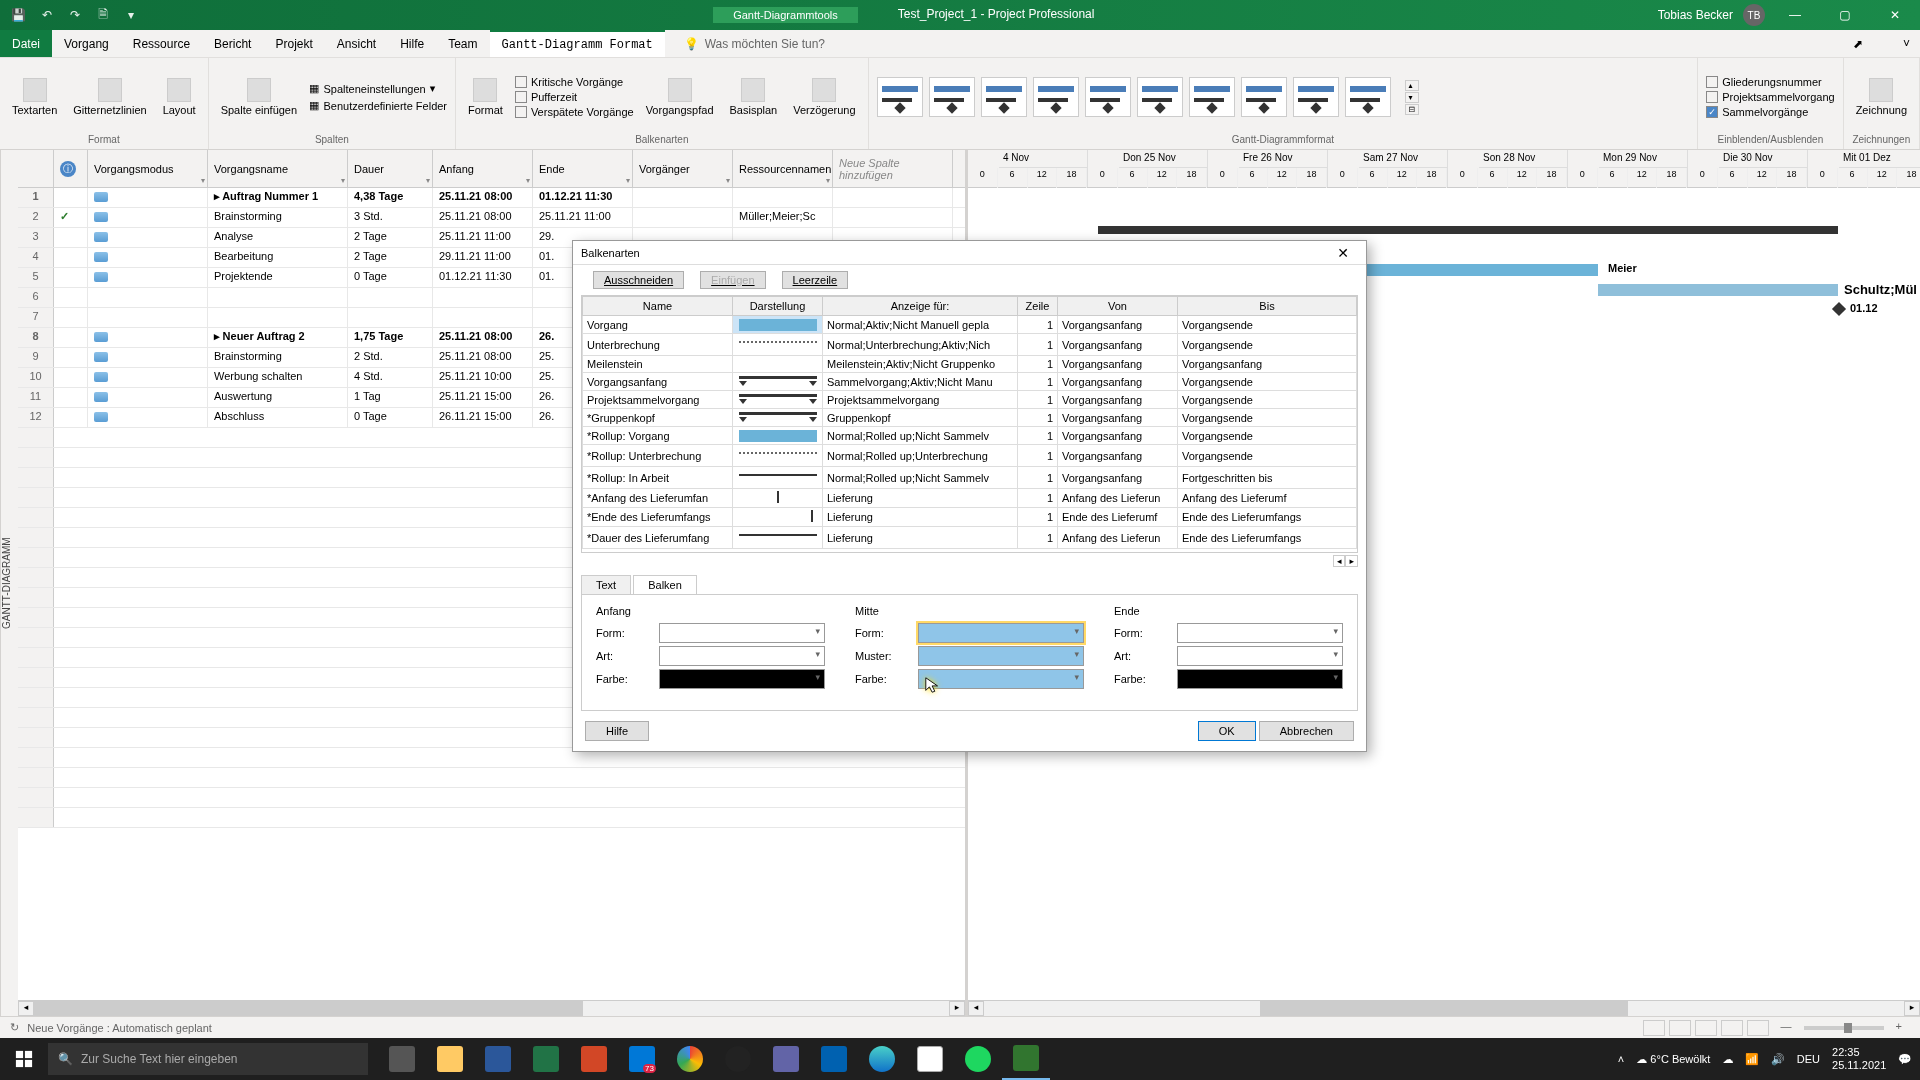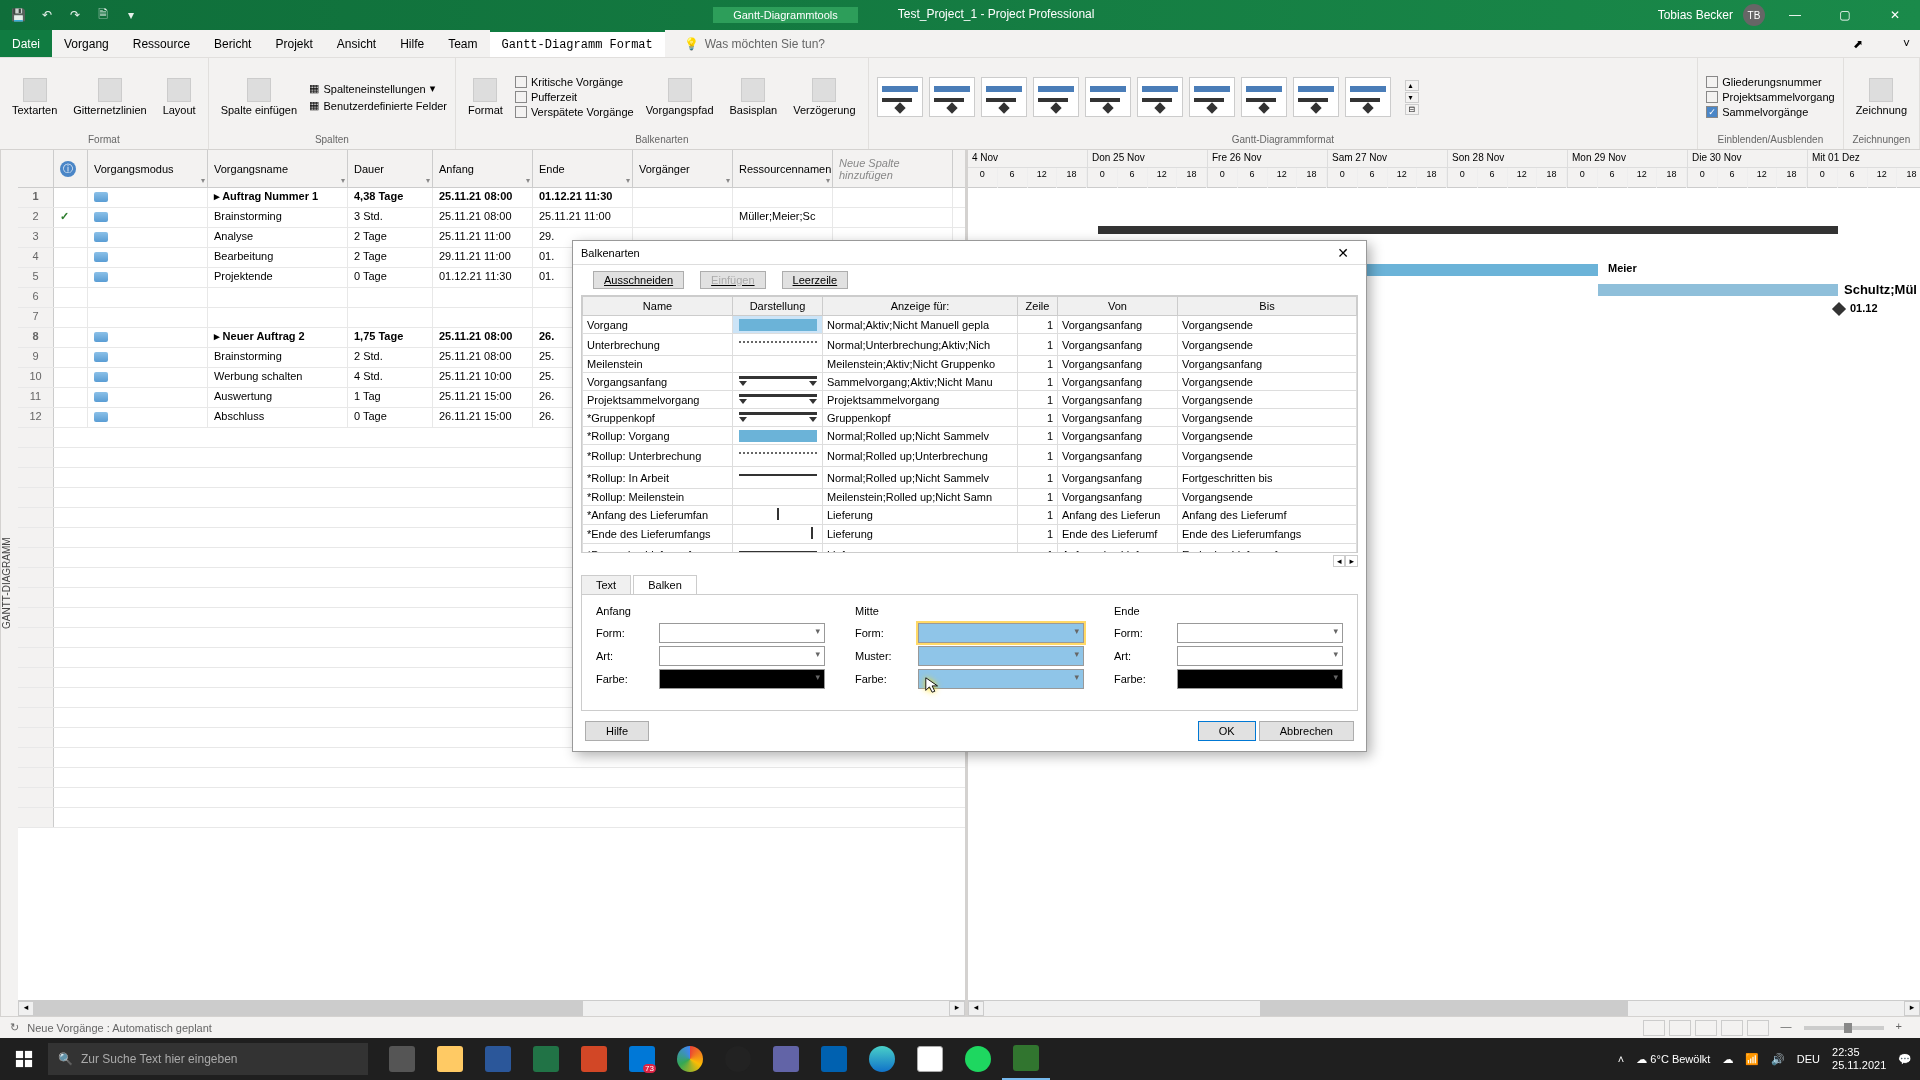--- a/index.html
+++ b/index.html
@@ -52,21 +52,21 @@
 .grid-row .row-num { width: 36px; background: #f3f2f1; border-right: 1px solid #ccc; text-align: center; padding: 2px; color: #666; }
 .grid-row .cell { border-right: 1px solid #e8e8e8; padding: 2px 6px; overflow: hidden; white-space: nowrap; }
 .grid-row.summary { font-weight: bold; }
 .task-icon { display: inline-block; width: 14px; height: 10px; background: linear-gradient(#8bc0e8, #5a9dd4); border-radius: 2px; vertical-align: middle; }
 .check-icon { color: #2d7d2d; font-weight: bold; }
 .info-icon { display: inline-block; width: 16px; height: 16px; border-radius: 50%; background: #4a86c7; color: #fff; text-align: center; font-size: 10px; line-height: 16px; }
 
 
 .timeline-header { height: 38px; background: #f3f2f1; border-bottom: 1px solid #ccc; display: flex; font-size: 10px; position: relative; }
 .timeline-day { border-right: 1px solid #ddd; flex: 0 0 120px; }
-.timeline-day-top { height: 18px; padding: 2px 4px; border-bottom: 1px solid #ddd; }
+.timeline-day-top { height: 18px; padding: 2px 4px; border-bottom: 1px solid #ddd; margin-left: 31px; }
 .timeline-day-bot { display: flex; height: 20px; }
 .timeline-hour { flex: 1; text-align: center; border-right: 1px solid #eee; padding: 1px 0; font-size: 9px; }
 .gantt-body { position: relative; background: #fff; margin-top: 32px; }
 .gantt-bar { position: absolute; height: 12px; background: #6bb3d8; }
 .gantt-summary-bar { position: absolute; height: 8px; background: #333; }
 .gantt-diamond { position: absolute; width: 10px; height: 10px; background: #333; transform: rotate(45deg); }
 
 
 .dialog { position: absolute; left: 572px; top: 240px; width: 795px; background: #fff; border: 1px solid #999; box-shadow: 4px 4px 12px rgba(0,0,0,0.3); font-size: 11px; }
 .dialog-title { height: 24px; background: #fff; display: flex; align-items: center; padding: 0 8px; border-bottom: 1px solid #ddd; }
@@ -754,28 +754,20 @@
           </tr>
           <tr>
             <td>*Rollup: In Arbeit</td>
             <td align="center"><span class="bar-preview bar-line"></span></td>
             <td>Normal;Rolled up;Nicht Sammelv</td>
             <td align="right">1</td>
             <td>Vorgangsanfang</td>
             <td>Fortgeschritten bis</td>
           </tr>
           <tr>
-            <td>*Rollup: Meilenstein</td>
-            <td align="center"><span class="bar-diamond"></span></td>
-            <td>Meilenstein;Rolled up;Nicht Samn</td>
-            <td align="right">1</td>
-            <td>Vorgangsanfang</td>
-            <td>Vorgangsende</td>
-          </tr>
-          <tr>
             <td>*Anfang des Lieferumfan</td>
             <td align="center"><span style="border-left:2px solid #333;height:12px;display:inline-block"></span></td>
             <td>Lieferung</td>
             <td align="right">1</td>
             <td>Anfang des Lieferun</td>
             <td>Anfang des Lieferumf</td>
           </tr>
           <tr>
             <td>*Ende des Lieferumfangs</td>
             <td align="center"><span style="border-right:2px solid #333;height:12px;display:inline-block;width:70px"></span></td>

